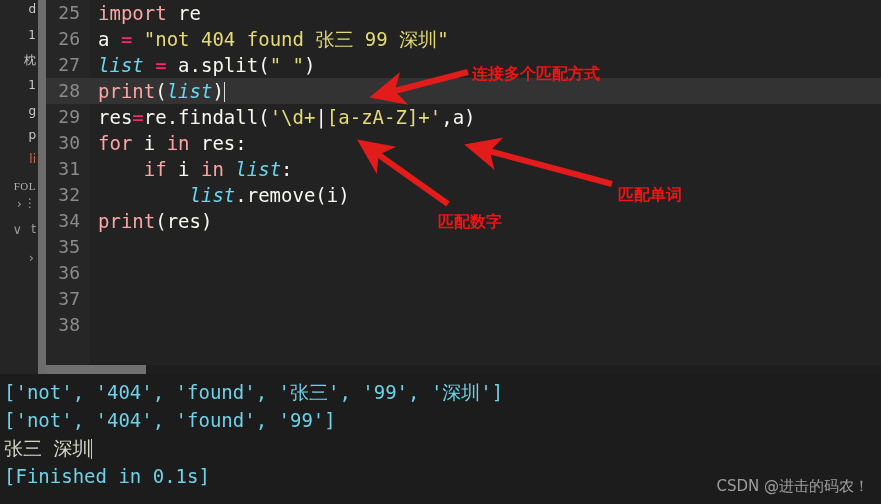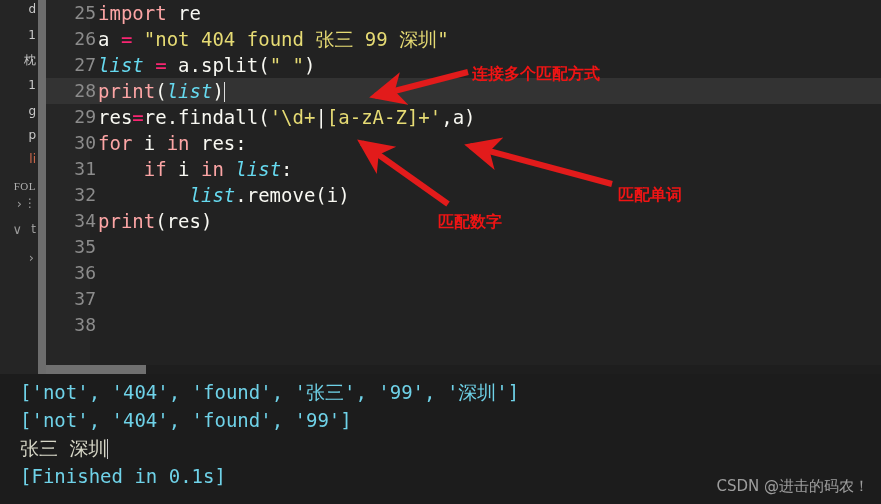--- a/index.html
+++ b/index.html
@@ -78,21 +78,20 @@
     font-size: 19px;
   }
   .code-line.active { background: #333333; }
   .lineno {
     position: absolute;
     left: 0; top: 0;
     width: 34px;
     text-align: right;
     color: #8c8c8c;
     font-size: 18px;
-    padding-left: 16px;
   }
   .code {
     position: absolute;
     left: 52px; top: 0;
   }
 
   
   .t-kw   { color: #fca5a5; }
   .t-str  { color: #e6db74; }
   .t-var  { color: #66d9ef; font-style: italic; }
@@ -143,21 +142,21 @@
     position: absolute;
     left: 0; top: 374px;
     width: 881px; height: 130px;
     background: #1c1c1c;
     padding: 4px 0 0 0;
     overflow: hidden;
   }
   .term-line {
     height: 28px;
     line-height: 28px;
-    padding-left: 20px;
+    padding-left: 4px;
     font-size: 19px;
     white-space: pre;
     color: #6fd2e8;
   }
   .term-line.plain { color: #d8d8c8; }
   .term-caret {
     display: inline-block;
     width: 1px;
     height: 20px;
     background: #c8c8c8;

